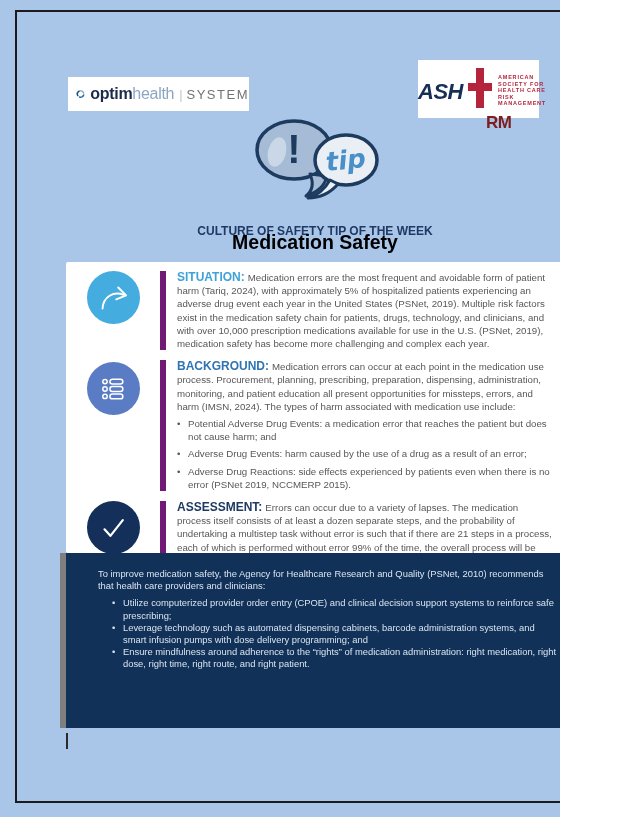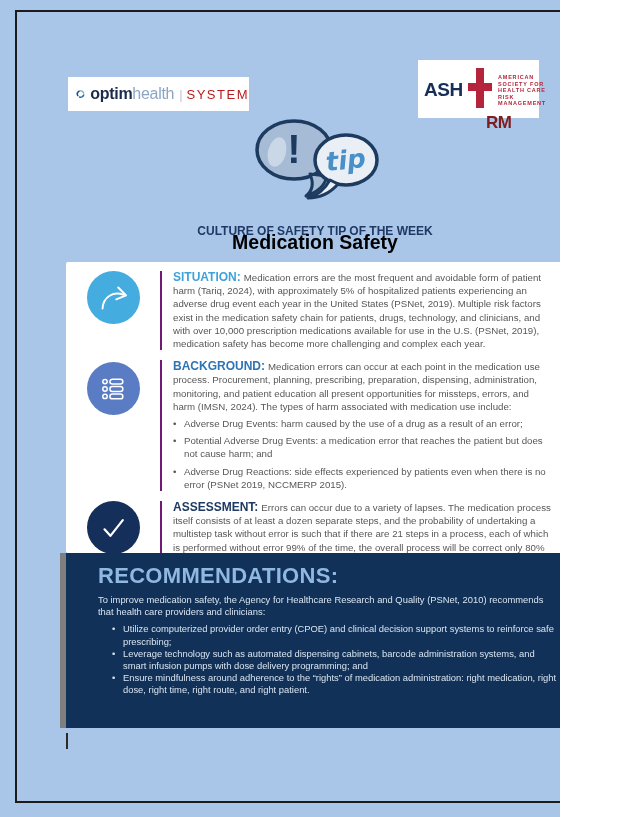--- a/index.html
+++ b/index.html
@@ -5,45 +5,45 @@
   html,body{margin:0;padding:0;}
   body{font-family:"Liberation Sans","DejaVu Sans",sans-serif;}
   .page{position:relative;width:560px;height:817px;background:#a9c6e8;overflow:hidden;}
   .doc-border{position:absolute;left:15px;top:10px;width:600px;height:793px;border:2px solid #1b1b1b;box-sizing:border-box;}
 
   
   .logo-optim{position:absolute;left:68px;top:77px;width:181px;height:34px;background:#fff;display:flex;align-items:center;padding-left:8px;box-sizing:border-box;}
   .optim-bold{font-weight:bold;font-size:16px;color:#1b2b4a;letter-spacing:-0.3px;}
   .optim-light{font-size:16px;color:#8ba6c2;letter-spacing:-0.3px;}
   .optim-div{font-size:13px;color:#c0c8d0;margin:0 4px 0 5px;}
-  .optim-system{font-size:13px;color:#b91c1c;letter-spacing:1.5px;text-align:right;}
+  .optim-system{font-size:13px;color:#737373;letter-spacing:1.5px;text-align:right;}
 
   .logo-ashrm{position:absolute;left:418px;top:60px;width:121px;height:58px;background:#fff;}
-  .ashrm-acronym{position:absolute;left:6px;top:19px;font-weight:bold;font-size:19px;color:#172f56;letter-spacing:-0.5px;}
+  .ashrm-acronym{position:absolute;left:0;top:19px;font-weight:bold;font-size:22px;color:#172f56;letter-spacing:-0.5px;font-style:italic;}
   .ashrm-rm{position:absolute;left:68px;top:19px;font-weight:bold;font-size:17px;color:#7f1d1d;letter-spacing:-0.5px;margin-top:34px;}
   .cross-v{position:absolute;left:58px;top:8px;width:8px;height:40px;background:#b5243c;}
   .cross-h{position:absolute;left:50px;top:23px;width:24px;height:8px;background:#b5243c;}
   .ashrm-lines{position:absolute;left:80px;top:14px;}
   .ashrm-lines div{font-size:5.5px;font-weight:bold;color:#b5243c;letter-spacing:0.8px;line-height:6.6px;}
 
   
   .tipbadge{position:absolute;left:250px;top:116px;width:130px;height:90px;}
 
   .kicker{position:absolute;left:15px;top:224px;width:600px;text-align:center;font-size:12px;font-weight:bold;color:#1f3864;}
   .title{position:absolute;left:15px;top:231px;width:600px;text-align:center;font-size:19.5px;font-weight:bold;color:#000000;}
 
   
   .wbox{position:absolute;left:66px;top:262px;width:500px;height:291px;background:#ffffff;border-radius:2px;overflow:hidden;box-sizing:border-box;padding-top:9px;}
   .sec{display:flex;margin-bottom:10px;}
   .sec-iconcol{width:94px;display:flex;justify-content:center;flex-shrink:0;}
   .circle{width:53px;height:53px;border-radius:50%;display:flex;align-items:center;justify-content:center;}
   .c-sit{background:#45ace0;}
   .c-bak{background:#5a7cc4;margin-top:2px;}
   .c-ass{background:#132f5a;}
-  .sec-text{border-left:2px solid #701a75;padding-left:11px;width:392px;box-sizing:border-box;font-size:9.7px;line-height:13.2px;color:#575757;}
+  .sec-text{border-left:6px solid #701a75;padding-left:11px;width:392px;box-sizing:border-box;font-size:9.7px;line-height:13.2px;color:#575757;}
   .sec-text p{margin:0;}
   .sec-h{font-weight:bold;font-size:12px;margin-right:3px;}
   .h-sit{color:#3fa2d9;}
   .h-bak{color:#2f74b5;}
   .h-ass{color:#1e3a63;}
   .sec-bullets{list-style:none;margin:3px 0 0 0;padding:0;}
   .sec-bullets li{position:relative;padding-left:11px;margin-top:4px;}
   .sec-bullets li::before{content:"\2022";position:absolute;left:0;top:0;color:#575757;}
 
   
@@ -127,22 +127,22 @@
             <circle cx="13" cy="26" r="3.6" fill="none" stroke="#ffffff" stroke-width="2.4"></circle>
             <rect x="21" y="22" width="21" height="8" rx="4" fill="none" stroke="#ffffff" stroke-width="2.4"></rect>
             <circle cx="13" cy="38" r="3.6" fill="none" stroke="#ffffff" stroke-width="2.4"></circle>
             <rect x="21" y="34" width="21" height="8" rx="4" fill="none" stroke="#ffffff" stroke-width="2.4"></rect>
           </svg>
         </div>
       </div>
       <div class="sec-text">
         <p><span class="sec-h h-bak">BACKGROUND:</span><span>Medication errors can occur at each point in the medication use process. Procurement, planning, prescribing, preparation, dispensing, administration, monitoring, and patient education all present opportunities for missteps, errors, and harm (IMSN, 2024). The types of harm associated with medication use include:</span></p>
         <ul class="sec-bullets">
+          <li>Potential Adverse Drug Events: a medication error that reaches the patient but does not cause harm; and</li>
           <li>Adverse Drug Events: harm caused by the use of a drug as a result of an error;</li>
-          <li>Potential Adverse Drug Events: a medication error that reaches the patient but does not cause harm; and</li>
           <li>Adverse Drug Reactions: side effects experienced by patients even when there is no error (PSNet 2019, NCCMERP 2015).</li>
         </ul>
       </div>
     </div>
 
     <div class="sec">
       <div class="sec-iconcol">
         <div class="circle c-ass">
           <svg width="34" height="32" viewBox="0 0 52 48">
             <path d="M13 26 L 22 36 L 41 12" fill="none" stroke="#ffffff" stroke-width="3.4" stroke-linecap="round" stroke-linejoin="round"></path>
@@ -151,21 +151,20 @@
       </div>
       <div class="sec-text">
         <p><span class="sec-h h-ass">ASSESSMENT:</span><span>Errors can occur due to a variety of lapses. The medication process itself consists of at least a dozen separate steps, and the probability of undertaking a multistep task without error is such that if there are 21 steps in a process, each of which is performed without error 99% of the time, the overall process will be correct only 80% of the time (McDowell, 2009).</span></p>
       </div>
     </div>
 
   </div>
 
   <div class="gray-strip"></div>
   <div class="rbox">
-    <div class="r-head">RECOMMENDATIONS:</div>
     <div class="r-intro">To improve medication safety, the Agency for Healthcare Research and Quality (PSNet, 2010) recommends that health care providers and clinicians:</div>
     <ul class="r-bullets">
       <li>Utilize computerized provider order entry (CPOE) and clinical decision support systems to reinforce safe prescribing;</li>
       <li>Leverage technology such as automated dispensing cabinets, barcode administration systems, and smart infusion pumps with dose delivery programming; and</li>
       <li>Ensure mindfulness around adherence to the “rights” of medication administration: right medication, right dose, right time, right route, and right patient.</li>
     </ul>
   </div>
 
   <div class="cursor"></div>
 </div>

